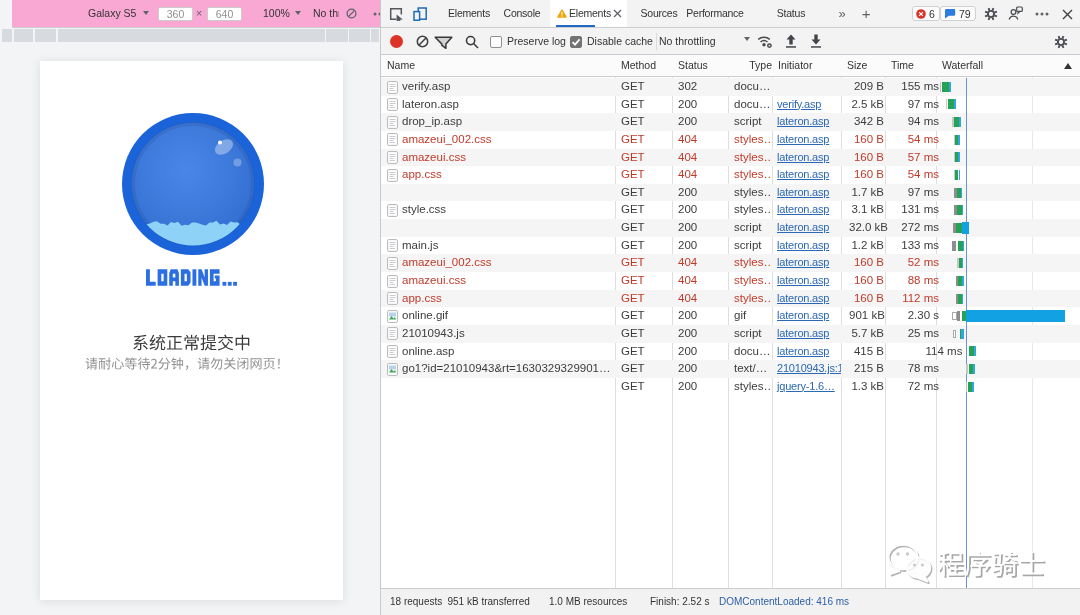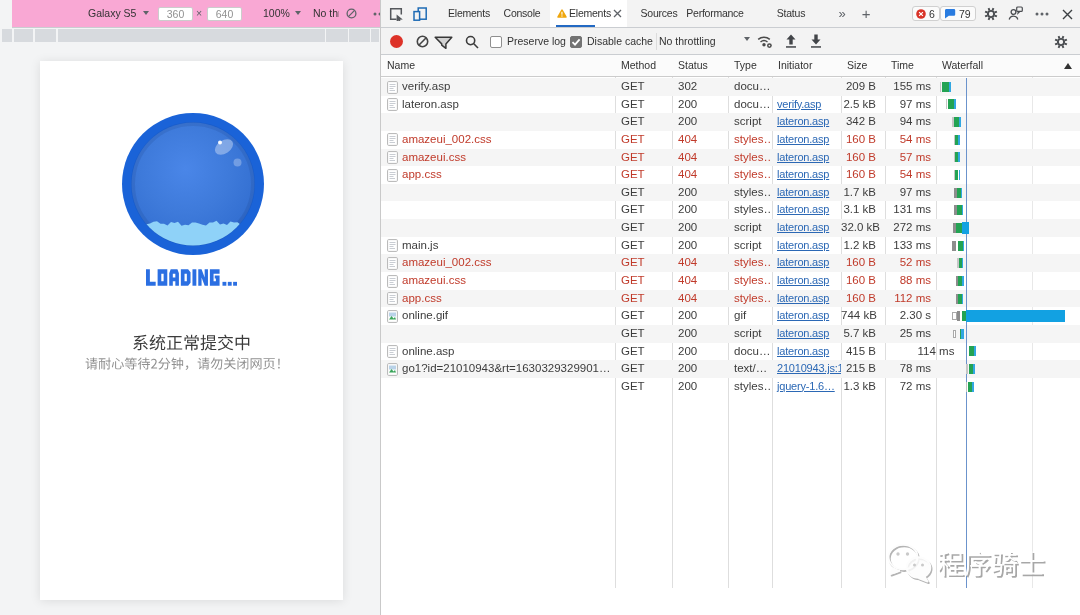--- a/index.html
+++ b/index.html
@@ -43,21 +43,21 @@
 
   
   #grid { position:absolute; left:0; top:55px; width:699px; height:533px; background:#fff; overflow:hidden; }
   .colline { position:absolute; top:0; width:1px; height:533px; background:#dedede; }
   #grid-header { position:absolute; left:0; top:0; width:699px; height:22px; background:#fbfbfb; border-bottom:1px solid #ccc; }
   #grid-header .h { position:absolute; top:0; height:21px; line-height:21px; font-size:10.5px; color:#333; padding-left:6px; white-space:nowrap; overflow:hidden; }
   #rows { position:absolute; left:0; top:23px; width:699px; }
   .row { position:absolute; left:0; width:699px; height:17.64px; }
   .row.odd { background:#f5f5f5; }
   .cell { position:absolute; top:0; height:17.64px; line-height:17.64px; font-size:11.5px; color:#3c3c3c; padding-left:6px; white-space:nowrap; overflow:hidden; }
-  .cell.num { text-align:right; padding-left:0; }
+  .cell.num { text-align:right; padding-left:0;margin-left:8px; }
   .row.err .cell { color:#c03a2a; }
   .link { color:#2b68b5; text-decoration:underline; }
   .row.err .cell .link { color:#2b68b5; }
   .name-cell svg { position:absolute; left:6px; top:2.5px; }
   .name-cell .nm { position:absolute; left:21px; top:0; right:1px; overflow:hidden; white-space:nowrap; text-overflow:ellipsis; }
   #wf-layer { position:absolute; left:0; top:0; width:699px; height:533px; pointer-events:none; }
   .bar { position:absolute; }
   #dcl-line { position:absolute; top:23px; width:1.3px; height:510px; background:#6b93cc; }
   #wf-gridline { position:absolute; top:0; width:1px; height:533px; background:#e8e8e8; }
   #sort-arrow { position:absolute; width:0; height:0; border-left:4.5px solid transparent; border-right:4.5px solid transparent; border-bottom:6px solid #333; top:8px; }
@@ -280,21 +280,21 @@
         <div class="colline" style="left: 391px;"></div>
         <div class="colline" style="left: 460px;"></div>
         <div class="colline" style="left: 504px;"></div>
         <div class="colline" style="left: 555px;"></div>
       </div>
     <div id="wf-gridline" style="left: 651px;"></div>
     <div id="grid-header">
         <div class="h" style="left: 0px; width: 234px;">Name</div>
         <div class="h" style="left: 234px; width: 57px;">Method</div>
         <div class="h" style="left: 291px; width: 56px;">Status</div>
-        <div class="h" style="left: 347px; width: 44px;">Type</div>
+        <div class="h" style="left: 347px; width: 44px; text-align: right;">Type</div>
         <div class="h" style="left: 391px; width: 69px;">Initiator</div>
         <div class="h" style="left: 460px; width: 44px;">Size</div>
         <div class="h" style="left: 504px; width: 51px;">Time</div>
         <div class="h" style="left: 555px; width: 144px;">Waterfall</div>
       </div>
     <div id="sort-arrow" style="left: 683px;"></div>
     <div id="rows">
         <div class="row odd" style="top: 0px;">
           <div class="cell name-cell" style="left: 0px; width: 234px;">
             <svg width="11" height="13" viewBox="0 0 11 13">
@@ -329,20 +329,32 @@
             <span class="nm">lateron.asp</span>
           </div>
           <div class="cell " style="left: 234px; width: 57px;">GET</div>
           <div class="cell " style="left: 291px; width: 56px;">200</div>
           <div class="cell " style="left: 347px; width: 44px;">docu…</div>
           <div class="cell " style="left: 391px; width: 69px; padding-left: 5px; letter-spacing: -0.2px; font-size: 11px;"><span class="link">verify.asp</span></div>
           <div class="cell num" style="left: 460px; width: 44px; padding-right: 9px;">2.5 kB</div>
           <div class="cell num" style="left: 504px; width: 51px; padding-right: 5px;">97 ms</div>
         </div>
         <div class="row odd" style="top: 35.28px;">
+          <div class="cell name-cell" style="left: 0px; width: 234px;">
+            <svg width="11" height="13" viewBox="0 0 11 13">
+              <rect x="0.6" y="0.6" width="9.8" height="11.8" rx="1" fill="#fff" stroke="#b4b4b4" stroke-width="1"></rect>
+              <g stroke="#c9cdd3" stroke-width="1">
+                <line x1="2.5" y1="3.5" x2="8.5" y2="3.5"></line>
+                <line x1="2.5" y1="5.5" x2="8.5" y2="5.5"></line>
+                <line x1="2.5" y1="7.5" x2="6.5" y2="7.5"></line>
+                <line x1="2.5" y1="9.5" x2="8" y2="9.5"></line>
+              </g>
+            </svg>
+            <span class="nm">drop_ip.asp</span>
+          </div>
           <div class="cell " style="left: 234px; width: 57px;">GET</div>
           <div class="cell " style="left: 291px; width: 56px;">200</div>
           <div class="cell " style="left: 347px; width: 44px;">script</div>
           <div class="cell " style="left: 391px; width: 69px; padding-left: 5px; letter-spacing: -0.2px; font-size: 11px;"><span class="link">lateron.asp</span></div>
           <div class="cell num" style="left: 460px; width: 44px; padding-right: 9px;">342 B</div>
           <div class="cell num" style="left: 504px; width: 51px; padding-right: 5px;">94 ms</div>
         </div>
         <div class="row err" style="top: 52.92px;">
           <div class="cell name-cell" style="left: 0px; width: 234px;">
             <svg width="11" height="13" viewBox="0 0 11 13">
@@ -405,20 +417,32 @@
         </div>
         <div class="row odd" style="top: 105.84px;">
           <div class="cell " style="left: 234px; width: 57px;">GET</div>
           <div class="cell " style="left: 291px; width: 56px;">200</div>
           <div class="cell " style="left: 347px; width: 44px;">styles…</div>
           <div class="cell " style="left: 391px; width: 69px; padding-left: 5px; letter-spacing: -0.2px; font-size: 11px;"><span class="link">lateron.asp</span></div>
           <div class="cell num" style="left: 460px; width: 44px; padding-right: 9px;">1.7 kB</div>
           <div class="cell num" style="left: 504px; width: 51px; padding-right: 5px;">97 ms</div>
         </div>
         <div class="row" style="top: 123.48px;">
+          <div class="cell name-cell" style="left: 0px; width: 234px;">
+            <svg width="11" height="13" viewBox="0 0 11 13">
+              <rect x="0.6" y="0.6" width="9.8" height="11.8" rx="1" fill="#fff" stroke="#b4b4b4" stroke-width="1"></rect>
+              <g stroke="#c9cdd3" stroke-width="1">
+                <line x1="2.5" y1="3.5" x2="8.5" y2="3.5"></line>
+                <line x1="2.5" y1="5.5" x2="8.5" y2="5.5"></line>
+                <line x1="2.5" y1="7.5" x2="6.5" y2="7.5"></line>
+                <line x1="2.5" y1="9.5" x2="8" y2="9.5"></line>
+              </g>
+            </svg>
+            <span class="nm">style.css</span>
+          </div>
           <div class="cell " style="left: 234px; width: 57px;">GET</div>
           <div class="cell " style="left: 291px; width: 56px;">200</div>
           <div class="cell " style="left: 347px; width: 44px;">styles…</div>
           <div class="cell " style="left: 391px; width: 69px; padding-left: 5px; letter-spacing: -0.2px; font-size: 11px;"><span class="link">lateron.asp</span></div>
           <div class="cell num" style="left: 460px; width: 44px; padding-right: 9px;">3.1 kB</div>
           <div class="cell num" style="left: 504px; width: 51px; padding-right: 5px;">131 ms</div>
         </div>
         <div class="row odd" style="top: 141.12px;">
           <div class="cell " style="left: 234px; width: 57px;">GET</div>
           <div class="cell " style="left: 291px; width: 56px;">200</div>
@@ -513,24 +537,36 @@
               <rect x="0.6" y="0.6" width="9.8" height="11.8" rx="1" fill="#fff" stroke="#b4b4b4" stroke-width="1"></rect>
               <rect x="2" y="2.5" width="7" height="4" fill="#b9d2e8"></rect>
               <path d="M2,9.5 L4.5,6 L6.5,8.5 L8,7 L9,9.5 Z" fill="#3ba55b"></path>
             </svg>
             <span class="nm">online.gif</span>
           </div>
           <div class="cell " style="left: 234px; width: 57px;">GET</div>
           <div class="cell " style="left: 291px; width: 56px;">200</div>
           <div class="cell " style="left: 347px; width: 44px;">gif</div>
           <div class="cell " style="left: 391px; width: 69px; padding-left: 5px; letter-spacing: -0.2px; font-size: 11px;"><span class="link">lateron.asp</span></div>
-          <div class="cell num" style="left: 460px; width: 44px; padding-right: 9px;">744 kB</div>
+          <div class="cell num" style="left: 460px; width: 44px; padding-right: 9px;">901 kB</div>
           <div class="cell num" style="left: 504px; width: 51px; padding-right: 5px;">2.30 s</div>
         </div>
         <div class="row odd" style="top: 246.96px;">
+          <div class="cell name-cell" style="left: 0px; width: 234px;">
+            <svg width="11" height="13" viewBox="0 0 11 13">
+              <rect x="0.6" y="0.6" width="9.8" height="11.8" rx="1" fill="#fff" stroke="#b4b4b4" stroke-width="1"></rect>
+              <g stroke="#c9cdd3" stroke-width="1">
+                <line x1="2.5" y1="3.5" x2="8.5" y2="3.5"></line>
+                <line x1="2.5" y1="5.5" x2="8.5" y2="5.5"></line>
+                <line x1="2.5" y1="7.5" x2="6.5" y2="7.5"></line>
+                <line x1="2.5" y1="9.5" x2="8" y2="9.5"></line>
+              </g>
+            </svg>
+            <span class="nm">21010943.js</span>
+          </div>
           <div class="cell " style="left: 234px; width: 57px;">GET</div>
           <div class="cell " style="left: 291px; width: 56px;">200</div>
           <div class="cell " style="left: 347px; width: 44px;">script</div>
           <div class="cell " style="left: 391px; width: 69px; padding-left: 5px; letter-spacing: -0.2px; font-size: 11px;"><span class="link">lateron.asp</span></div>
           <div class="cell num" style="left: 460px; width: 44px; padding-right: 9px;">5.7 kB</div>
           <div class="cell num" style="left: 504px; width: 51px; padding-right: 5px;">25 ms</div>
         </div>
         <div class="row" style="top: 264.6px;">
           <div class="cell name-cell" style="left: 0px; width: 234px;">
             <svg width="11" height="13" viewBox="0 0 11 13">
@@ -655,13 +691,20 @@
             <circle cx="36.5" cy="21" r="1.5"></circle>
         </g>
       </g>
       <g>
         <path transform="translate(52.8,31.6)" d="M14.4 -19.8H22.5V-14.8H14.4ZM12.5 -21.5V-13.1H24.5V-21.5ZM12.1 -5.6V-3.9H17.4V-0.4H10.3V1.4H26V-0.4H19.4V-3.9H24.8V-5.6H19.4V-8.9H25.4V-10.7H11.5V-8.9H17.4V-5.6ZM9.7 -22.3C7.7 -21.4 4.2 -20.6 1.2 -20.1C1.4 -19.7 1.7 -19 1.8 -18.5C3 -18.7 4.4 -19 5.7 -19.2V-15.1H1.3V-13.2H5.5C4.4 -10.1 2.5 -6.6 0.8 -4.6C1.1 -4.2 1.6 -3.3 1.8 -2.8C3.2 -4.5 4.6 -7.1 5.7 -9.9V2.1H7.7V-9.5C8.6 -8.4 9.7 -6.9 10.2 -6.2L11.4 -7.8C10.9 -8.4 8.5 -10.8 7.7 -11.5V-13.2H11.1V-15.1H7.7V-19.7C9 -20 10.2 -20.3 11.2 -20.7Z M37 -11.8C38.8 -11 41 -10 42.7 -9.1H33.2V-7.3H41.6V-0.2C41.6 0.2 41.5 0.3 41 0.3C40.4 0.4 38.6 0.4 36.6 0.3C36.9 0.9 37.2 1.6 37.3 2.2C39.8 2.2 41.4 2.2 42.4 1.9C43.4 1.6 43.7 1 43.7 -0.2V-7.3H49.5C48.6 -6.1 47.5 -4.8 46.7 -3.9L48.3 -3.1C49.7 -4.5 51.2 -6.6 52.6 -8.6L51.2 -9.2L50.8 -9.1H45.8L46 -9.3C45.5 -9.6 44.8 -10 44 -10.4C46.2 -11.6 48.5 -13.3 50.1 -15L48.8 -16L48.4 -15.8H34.8V-14.2H46.5C45.3 -13.1 43.7 -12 42.2 -11.2C40.9 -11.9 39.4 -12.5 38.2 -13ZM39.7 -22.2C40.1 -21.5 40.6 -20.5 41 -19.7H30.2V-12.2C30.2 -8.2 30.1 -2.8 27.8 1.1C28.3 1.3 29.2 1.9 29.5 2.2C31.9 -1.9 32.2 -8 32.2 -12.2V-17.8H52.7V-19.7H43.3C42.9 -20.5 42.2 -21.8 41.7 -22.8Z M54.8 -3.9 55.3 -2.2C57.3 -2.8 59.8 -3.4 62.3 -4.1L62.1 -5.7C59.4 -5 56.7 -4.3 54.8 -3.9ZM67.4 -8.4V-0.5H69.1V-2.2H74.2V-8.4ZM69.1 -6.9H72.6V-3.8H69.1ZM72.2 -22.6C72.1 -21.7 72.1 -20.8 72 -20H66.4V-18.3H71.6C70.9 -15.9 69.3 -14.5 65.9 -13.6C66.2 -13.2 66.7 -12.5 66.9 -12.1C69.8 -12.9 71.5 -14.1 72.5 -15.8C74.5 -14.6 76.8 -13.1 77.9 -12.2L79.2 -13.6C77.8 -14.6 75.2 -16.1 73.3 -17.3L73.5 -18.3H79.2V-20H73.8C74 -20.8 74 -21.7 74.1 -22.6ZM65.7 -11.9V-10.2H76.3V-0.1C76.3 0.2 76.2 0.4 75.8 0.4C75.4 0.4 74.1 0.4 72.6 0.3C72.9 0.9 73.3 1.6 73.4 2.2C75.2 2.2 76.4 2.1 77.2 1.8C78 1.5 78.2 1 78.2 -0.1V-10.2H80V-11.9ZM56.9 -17.6C56.7 -14.7 56.3 -10.7 56 -8.3H63.4C63 -2.6 62.6 -0.4 62 0.2C61.8 0.4 61.5 0.5 61 0.5C60.6 0.5 59.3 0.5 57.9 0.4C58.2 0.8 58.4 1.5 58.5 2.1C59.8 2.1 61.1 2.2 61.8 2.1C62.6 2.1 63.1 1.9 63.6 1.3C64.4 0.4 64.9 -2.2 65.3 -9.1C65.3 -9.4 65.3 -10 65.3 -10H63.2C63.6 -12.9 64 -17.6 64.2 -21.2H55.8V-19.4H62.3C62.1 -16.2 61.7 -12.5 61.4 -10H58C58.2 -12.2 58.5 -15.2 58.6 -17.5Z M93.4 -22.6V-14.1H82.4V-12.1H93.4V-1.4H83.9V0.6H105.2V-1.4H95.5V-12.1H106.7V-14.1H95.5V-22.6Z" fill="#a3a3a3"></path>
         <path transform="translate(51,30)" d="M14.4 -19.8H22.5V-14.8H14.4ZM12.5 -21.5V-13.1H24.5V-21.5ZM12.1 -5.6V-3.9H17.4V-0.4H10.3V1.4H26V-0.4H19.4V-3.9H24.8V-5.6H19.4V-8.9H25.4V-10.7H11.5V-8.9H17.4V-5.6ZM9.7 -22.3C7.7 -21.4 4.2 -20.6 1.2 -20.1C1.4 -19.7 1.7 -19 1.8 -18.5C3 -18.7 4.4 -19 5.7 -19.2V-15.1H1.3V-13.2H5.5C4.4 -10.1 2.5 -6.6 0.8 -4.6C1.1 -4.2 1.6 -3.3 1.8 -2.8C3.2 -4.5 4.6 -7.1 5.7 -9.9V2.1H7.7V-9.5C8.6 -8.4 9.7 -6.9 10.2 -6.2L11.4 -7.8C10.9 -8.4 8.5 -10.8 7.7 -11.5V-13.2H11.1V-15.1H7.7V-19.7C9 -20 10.2 -20.3 11.2 -20.7Z M37 -11.8C38.8 -11 41 -10 42.7 -9.1H33.2V-7.3H41.6V-0.2C41.6 0.2 41.5 0.3 41 0.3C40.4 0.4 38.6 0.4 36.6 0.3C36.9 0.9 37.2 1.6 37.3 2.2C39.8 2.2 41.4 2.2 42.4 1.9C43.4 1.6 43.7 1 43.7 -0.2V-7.3H49.5C48.6 -6.1 47.5 -4.8 46.7 -3.9L48.3 -3.1C49.7 -4.5 51.2 -6.6 52.6 -8.6L51.2 -9.2L50.8 -9.1H45.8L46 -9.3C45.5 -9.6 44.8 -10 44 -10.4C46.2 -11.6 48.5 -13.3 50.1 -15L48.8 -16L48.4 -15.8H34.8V-14.2H46.5C45.3 -13.1 43.7 -12 42.2 -11.2C40.9 -11.9 39.4 -12.5 38.2 -13ZM39.7 -22.2C40.1 -21.5 40.6 -20.5 41 -19.7H30.2V-12.2C30.2 -8.2 30.1 -2.8 27.8 1.1C28.3 1.3 29.2 1.9 29.5 2.2C31.9 -1.9 32.2 -8 32.2 -12.2V-17.8H52.7V-19.7H43.3C42.9 -20.5 42.2 -21.8 41.7 -22.8Z M54.8 -3.9 55.3 -2.2C57.3 -2.8 59.8 -3.4 62.3 -4.1L62.1 -5.7C59.4 -5 56.7 -4.3 54.8 -3.9ZM67.4 -8.4V-0.5H69.1V-2.2H74.2V-8.4ZM69.1 -6.9H72.6V-3.8H69.1ZM72.2 -22.6C72.1 -21.7 72.1 -20.8 72 -20H66.4V-18.3H71.6C70.9 -15.9 69.3 -14.5 65.9 -13.6C66.2 -13.2 66.7 -12.5 66.9 -12.1C69.8 -12.9 71.5 -14.1 72.5 -15.8C74.5 -14.6 76.8 -13.1 77.9 -12.2L79.2 -13.6C77.8 -14.6 75.2 -16.1 73.3 -17.3L73.5 -18.3H79.2V-20H73.8C74 -20.8 74 -21.7 74.1 -22.6ZM65.7 -11.9V-10.2H76.3V-0.1C76.3 0.2 76.2 0.4 75.8 0.4C75.4 0.4 74.1 0.4 72.6 0.3C72.9 0.9 73.3 1.6 73.4 2.2C75.2 2.2 76.4 2.1 77.2 1.8C78 1.5 78.2 1 78.2 -0.1V-10.2H80V-11.9ZM56.9 -17.6C56.7 -14.7 56.3 -10.7 56 -8.3H63.4C63 -2.6 62.6 -0.4 62 0.2C61.8 0.4 61.5 0.5 61 0.5C60.6 0.5 59.3 0.5 57.9 0.4C58.2 0.8 58.4 1.5 58.5 2.1C59.8 2.1 61.1 2.2 61.8 2.1C62.6 2.1 63.1 1.9 63.6 1.3C64.4 0.4 64.9 -2.2 65.3 -9.1C65.3 -9.4 65.3 -10 65.3 -10H63.2C63.6 -12.9 64 -17.6 64.2 -21.2H55.8V-19.4H62.3C62.1 -16.2 61.7 -12.5 61.4 -10H58C58.2 -12.2 58.5 -15.2 58.6 -17.5Z M93.4 -22.6V-14.1H82.4V-12.1H93.4V-1.4H83.9V0.6H105.2V-1.4H95.5V-12.1H106.7V-14.1H95.5V-22.6Z" fill="#ffffff"></path>
       </g>
     </svg>
   </div>
 
+  <div id="statusbar">
+    <span style="left:9px">18 requests</span>
+    <span style="left:66.5px">951 kB transferred</span>
+    <span style="left:168px">1.0 MB resources</span>
+    <span style="left:269px">Finish: 2.52 s</span>
+    <span style="left:338px" class="blue">DOMContentLoaded: 416 ms</span>
+  </div>
 </div>
 
 </body></html>

